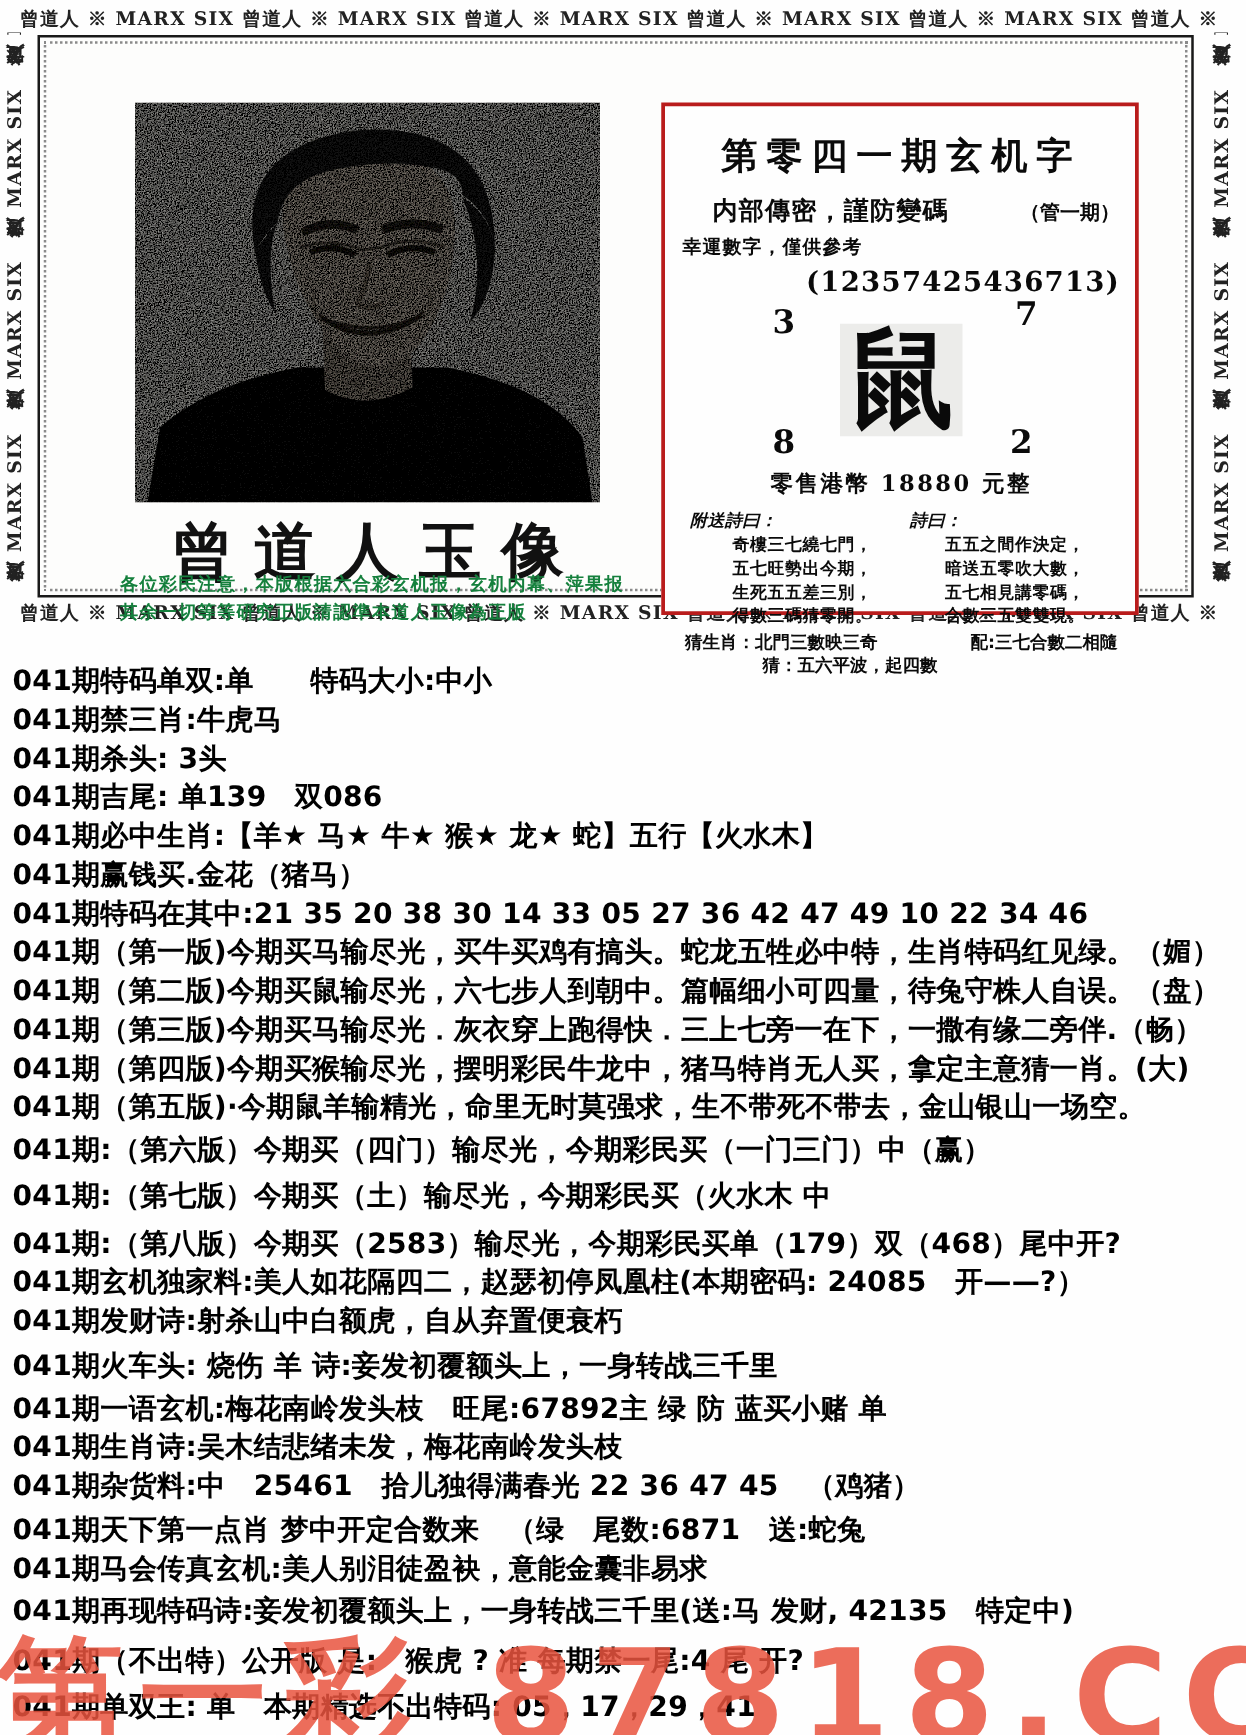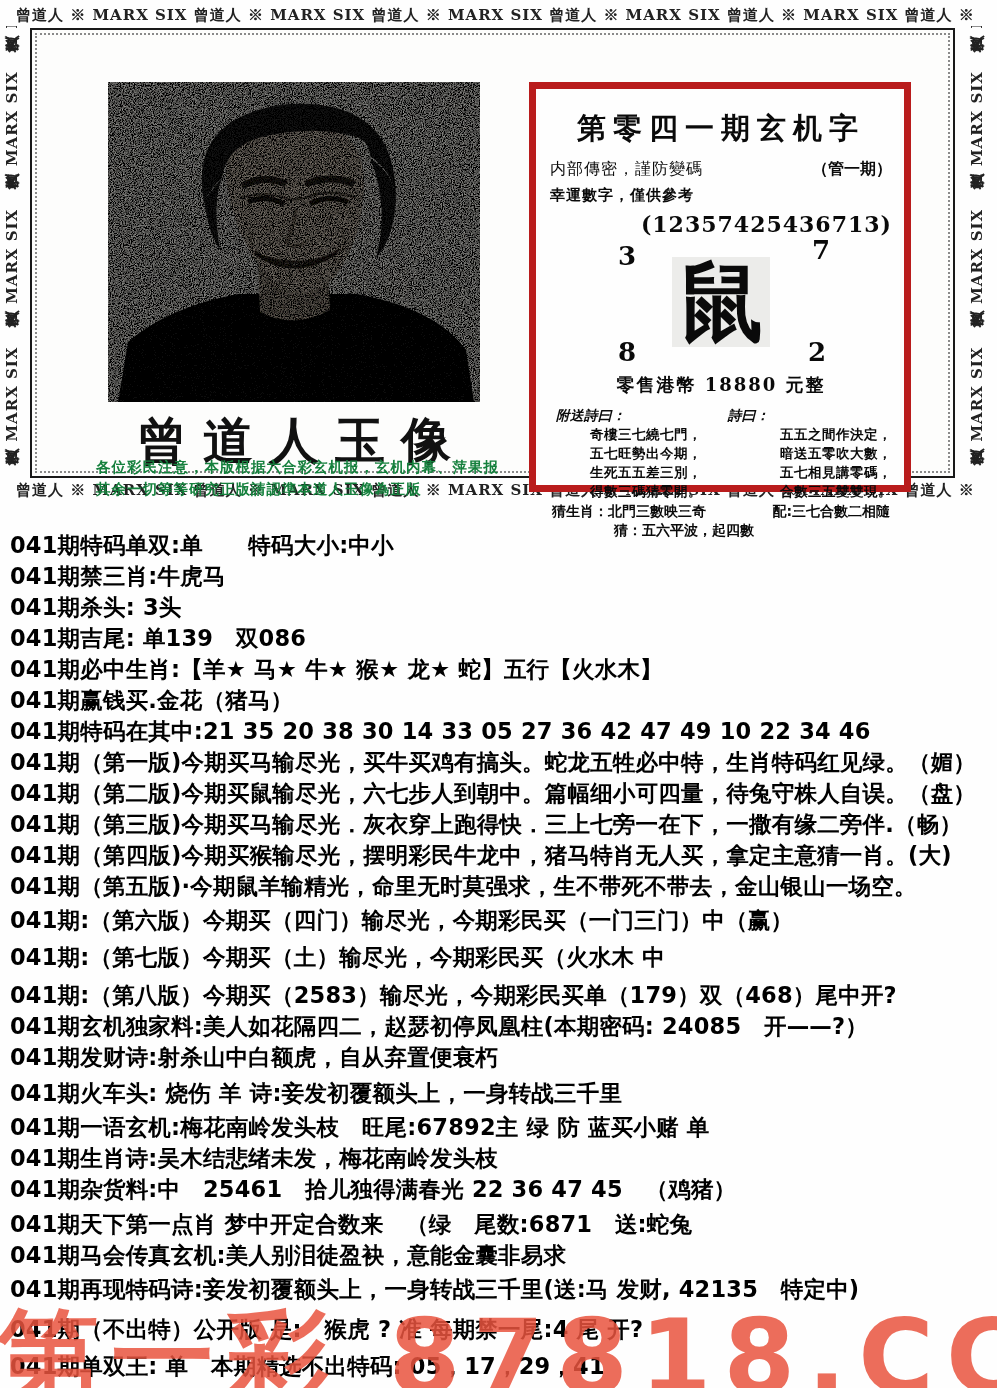--- a/index.html
+++ b/index.html
@@ -48,28 +48,28 @@
   .caption-note {
     position:absolute; left:64px; width:440px; font-size:14.5px; font-weight:bold;
     color:#15803d; letter-spacing:1px;
   }
   .note1 { top:428px; }
   .note2 { top:450px; }
 
   
   .info-box {
     position:absolute; left:497px; top:52px; width:382px; height:410px;
-    border:7px solid #b91c1c; background:#fefefe; padding:12px 12px 6px 14px;
+    border:3px solid #b91c1c; background:#fefefe; padding:12px 12px 6px 14px;
   }
   .ib-title {
     text-align:center; font-size:29px; font-weight:bold; letter-spacing:7px;
     font-family:"DejaVu Serif","Liberation Serif",serif; margin-top:8px;
   }
   .ib-row { display:flex; justify-content:space-between; align-items:baseline; margin-top:10px; }
-  .ib-small { font-size:16px; font-weight:normal; letter-spacing:1px; }
+  .ib-small { font-size:20px; font-weight:bold; letter-spacing:1px;margin-left:24px; }
   .ib-issue { font-size:16px; font-weight:bold; }
   .ib-sub2 { font-size:15px; font-weight:bold; letter-spacing:1px; margin-top:6px; }
   .ib-lucky {
     text-align:right; font-size:22px; font-weight:bold; letter-spacing:1px;
     margin-top:6px; font-family:"DejaVu Serif","Liberation Serif",serif;
   }
   .zodiac-grid {
     position:relative; width:230px; margin:4px auto 0 auto; height:122px;
   }
   .z-corner {
@@ -87,21 +87,21 @@
     background:#ececea; padding:2px 6px;
   }
   .ib-price { text-align:center; font-size:18px; font-weight:bold; letter-spacing:2px; margin-top:10px;
     font-family:"DejaVu Serif","Liberation Serif",serif; }
   .poems { display:flex; margin-top:9px; }
   .poem { font-size:13.5px; font-weight:bold; line-height:19px; letter-spacing:0.5px; }
   .poem-left { width:52%; padding-left:6px; }
   .poem-right { width:48%; }
   .poem .lbl { display:inline-block;font-style:italic; }
   .poem .lines { padding-left:34px; }
-  .poem-right .lines { padding-left:28px;text-align:right; }
+  .poem-right .lines { padding-left:28px; }
   .ib-bottom { display:flex; justify-content:space-between; font-size:14px; font-weight:bold; margin-top:2px; padding:0 2px; }
   .ib-guess { font-size:14px; font-weight:bold; margin-top:1px; padding-left:64px; }
 
   
   .body-text { position:absolute; left:10px; top:530px; width:985px; }
   .bline {
     font-size:22.5px; font-weight:600; color:#000; line-height:31px;
     white-space:nowrap; letter-spacing:0.2px;
   }
   .mt6 { margin-top:6px; } .mt7 { margin-top:7px; } .mt5 { margin-top:5px; }

